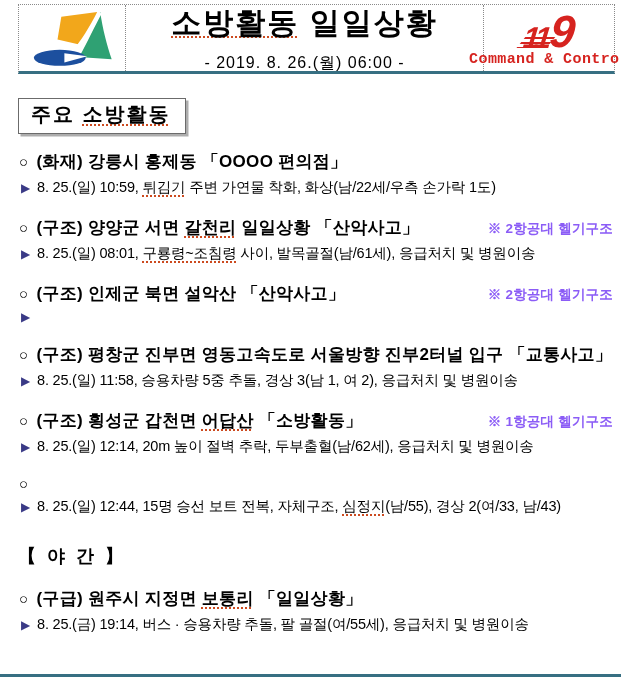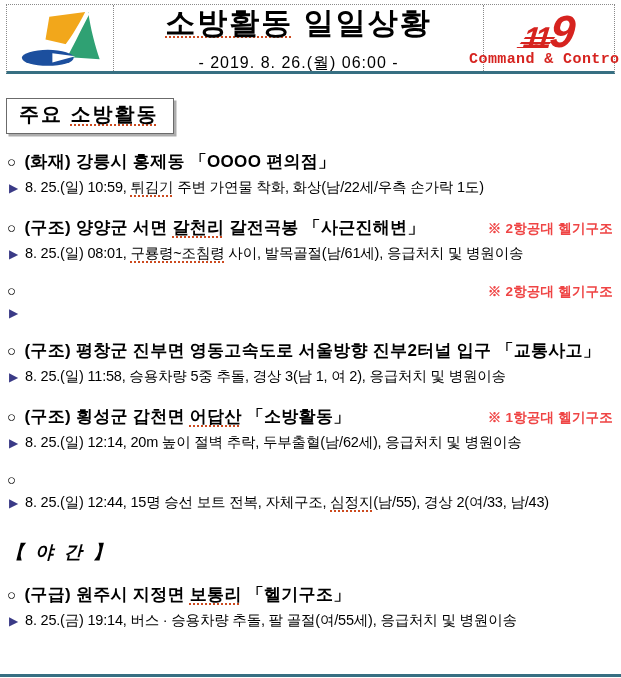--- a/index.html
+++ b/index.html
@@ -1,17 +1,17 @@
 <!DOCTYPE html>
 <html><head>
 <meta charset="utf-8">
 <style>
   html,body{margin:0;padding:0;background:#fff;}
   body{width:621px;height:678px;font-family:"Liberation Sans",sans-serif;color:#000;}
-  .page{position:relative;width:621px;height:678px;box-sizing:border-box;padding:4px 6px 0 6px;overflow:hidden;background:#fff;}
+  .page{position:relative;width:621px;height:678px;box-sizing:border-box;padding:4px 6px 0 18px;overflow:hidden;background:#fff;}
 
   
   .header{display:flex;border:1px dotted #8a8a8a;border-bottom:3px solid #376f82;height:66px;}
   .logo-cell{width:106px;border-right:1px dotted #8a8a8a;display:flex;align-items:center;justify-content:center;}
   .title-cell{flex:1;border-right:1px dotted #8a8a8a;text-align:center;padding-top:1px;}
   .logo119-cell{width:130px;display:flex;flex-direction:column;align-items:center;justify-content:flex-end;padding-bottom:3px;position:relative;}
   .doc-title{font-size:30px;font-weight:bold;letter-spacing:2px;line-height:1.15;white-space:nowrap;}
   .doc-date{font-size:16px;letter-spacing:1px;margin-top:12px;white-space:nowrap;}
   .n119{font-style:italic;font-weight:bold;color:#d6231f;line-height:.8;display:flex;align-items:flex-end;transform:skewX(-6deg);position:relative;}
   .d1{font-size:30px;letter-spacing:-3px;}
@@ -23,28 +23,28 @@
 
   
   .section-box{display:inline-block;margin:24px 0 0 0;border:1px solid #6b6b6b;box-shadow:2.5px 2.5px 0 #adadad;
     padding:2px 14px 5px 12px;font-size:20px;font-weight:bold;letter-spacing:2px;background:#fff;}
 
   
   .list{margin-top:16px;}
   .incident{margin-bottom:19px;}
   .i-title{display:flex;align-items:baseline;font-size:17px;font-weight:bold;letter-spacing:.3px;white-space:nowrap;}
   .b-circle{font-size:15px;font-weight:bold;margin:0 8px 0 1px;}
-  .i-note{margin-left:auto;color:#ef4444;font-size:13.5px;font-weight:bold;letter-spacing:.2px;padding-right:2px;}
+  .i-note{margin-left:auto;color:#8b5cf6;font-size:13.5px;font-weight:bold;letter-spacing:.2px;padding-right:2px;}
   .i-detail{display:flex;align-items:baseline;font-size:14.5px;margin-top:5px;white-space:nowrap;letter-spacing:-.2px;}
   .b-tri{color:#3a3a86;font-size:12px;margin:0 7px 0 3px;}
 
   .misspell{text-decoration:underline dotted #cc4a1f;text-decoration-thickness:2px;text-underline-offset:3px;}
 
   
-  .night-header{font-size:18px;font-weight:bold;letter-spacing:3px;margin:28px 0 19px 0;font-style:italic;}
+  .night-header{font-size:18px;font-weight:bold;letter-spacing:3px;margin:28px 0 19px 0;}
 
   .bottom-rule{position:absolute;left:0;bottom:1px;width:100%;height:3px;background:#376f82;}
 
   
   .agency-svg{width:92px;height:58px;display:block;}
 </style>
 </head>
 <body>
 
 <div class="page">
@@ -84,32 +84,33 @@
     </div>
     <div class="i-detail">
       <span class="b-tri">▶</span>
       <span class="i-detail-text"><span>8. 25.(일) 10:59, </span><span class="misspell">튀김기</span><span> 주변 가연물 착화, 화상(남/22세/우측 손가락 1도)</span></span>
     </div>
   </div>
 
   <div class="incident">
     <div class="i-title">
       <span class="b-circle">○</span>
-      <span class="i-title-text"><span>(구조) 양양군 서면 </span><span class="misspell">갈천리</span><span> 갈전곡봉 「사근진해변」</span></span>
+      <span class="i-title-text"><span>(구조) 양양군 서면 </span><span class="misspell">갈천리</span><span> 일일상황 「산악사고」</span></span>
       <span class="i-note">※ 2항공대 헬기구조</span>
     </div>
     <div class="i-detail">
       <span class="b-tri">▶</span>
       <span class="i-detail-text"><span>8. 25.(일) 08:01, </span><span class="misspell">구룡령~조침령</span><span> 사이, 발목골절(남/61세), 응급처치 및 병원이송</span></span>
     </div>
   </div>
 
   <div class="incident">
     <div class="i-title">
       <span class="b-circle">○</span>
+      <span class="i-title-text"><span>(구조) 인제군 북면 설악산 「산악사고」</span></span>
       <span class="i-note">※ 2항공대 헬기구조</span>
     </div>
     <div class="i-detail">
       <span class="b-tri">▶</span>
     </div>
   </div>
 
   <div class="incident">
     <div class="i-title">
       <span class="b-circle">○</span>
@@ -145,21 +146,21 @@
     </div>
   </div>
 </div>
 
   <div class="night-header">【 야 간 】</div>
 
   <div class="list" id="night-list">
   <div class="incident">
     <div class="i-title">
       <span class="b-circle">○</span>
-      <span class="i-title-text"><span>(구급) 원주시 지정면 </span><span class="misspell">보통리</span><span> 「헬기구조」</span></span>
+      <span class="i-title-text"><span>(구급) 원주시 지정면 </span><span class="misspell">보통리</span><span> 「일일상황」</span></span>
 
     </div>
     <div class="i-detail">
       <span class="b-tri">▶</span>
       <span class="i-detail-text"><span>8. 25.(금) 19:14, 버스 · 승용차량 추돌, 팔 골절(여/55세), 응급처치 및 병원이송</span></span>
     </div>
   </div>
 </div>
 
   <div class="bottom-rule"></div>

